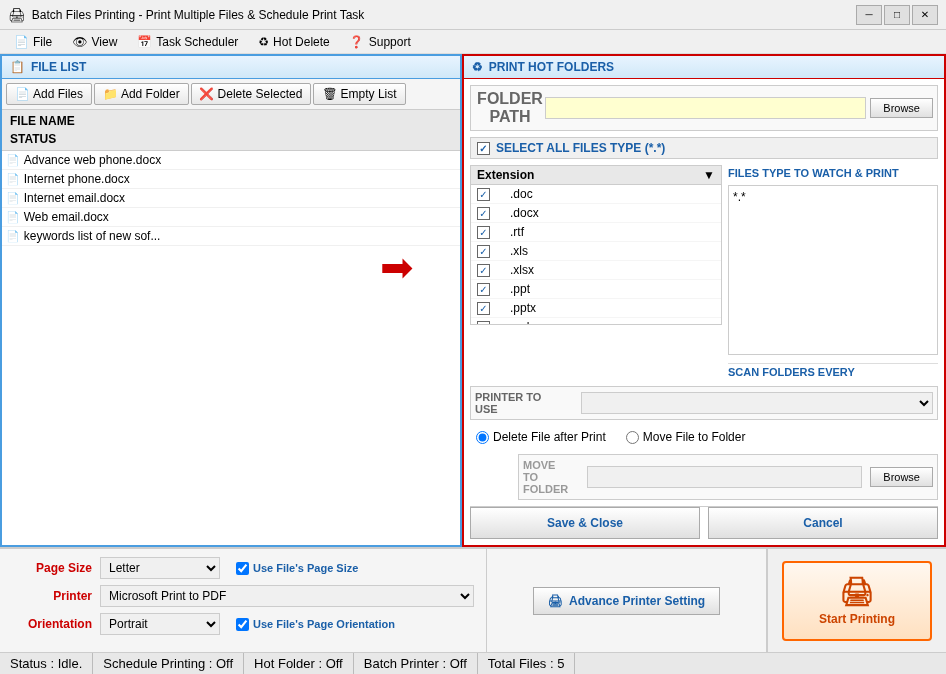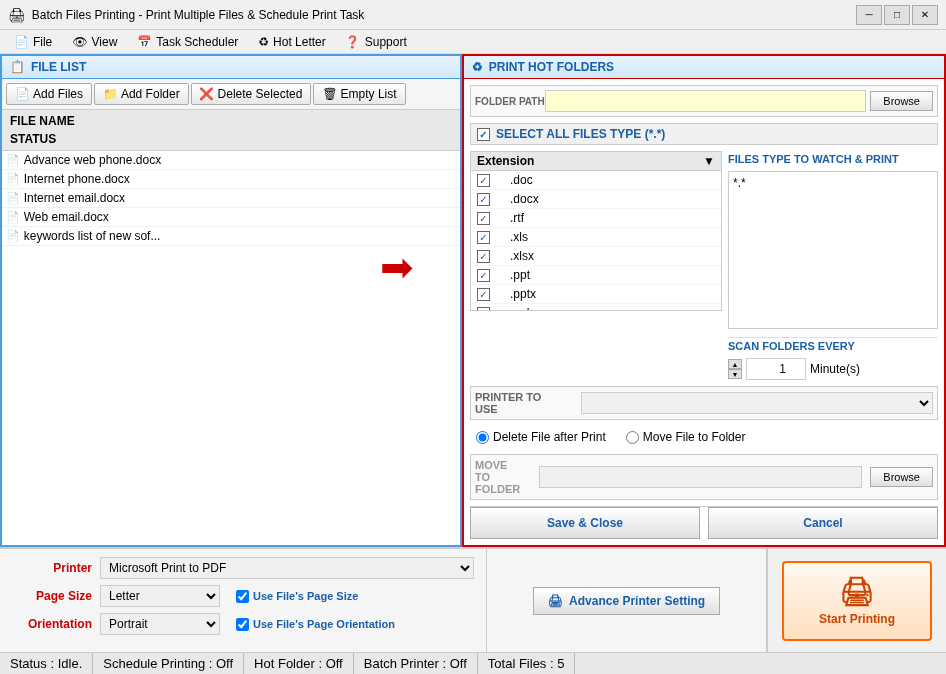--- a/index.html
+++ b/index.html
@@ -129,23 +129,24 @@
     .folder-path-row {
       display: flex;
       align-items: center;
       border: 1px solid #ccc;
       background: #f9f9f9;
       padding: 4px;
     }
     .folder-path-label {
       width: 70px;
       color: #666;
-      font-size: 10px;
+      font-size: 16px;
       font-weight: bold;
       flex-shrink: 0;
+      text-align: center;
     }
     .folder-path-input {
       flex: 1;
       height: 22px;
       background: #ffffd0;
       border: 1px solid #ccc;
       padding: 0 4px;
     }
     .browse-btn {
       margin-left: 4px;
@@ -292,20 +293,21 @@
     }
 
     
     .move-folder-row {
       display: flex;
       align-items: center;
       border: 1px solid #ccc;
       background: #f9f9f9;
       padding: 4px;
       gap: 4px;
+      margin-left: 48px;
     }
     .move-label {
       width: 60px;
       color: #999;
       font-size: 11px;
       font-weight: bold;
       flex-shrink: 0;
     }
     .move-input {
       flex: 1;
@@ -497,21 +499,21 @@
   <div class="menu-item">
     <span>👁</span>
     <span>View</span>
   </div>
   <div class="menu-item">
     <span>📅</span>
     <span>Task Scheduler</span>
   </div>
   <div class="menu-item">
     <span>♻</span>
-    <span>Hot Letter</span>
+    <span>Hot Delete</span>
   </div>
   <div class="menu-item">
     <span>❓</span>
     <span>Support</span>
   </div>
 </div>
 
 <div class="main-area" style="position:relative;">
 
   <div class="arrow-overlay">➡</div>
@@ -627,28 +629,20 @@
           <div class="ext-row">
             <div class="checkbox-styled checked"></div>
             <span>.pub</span>
           </div>
         </div>
 
         <div class="watch-print-panel">
           <span class="watch-label">FILES TYPE TO WATCH &amp; PRINT</span>
           <textarea class="watch-textarea" style="">*.*</textarea>
           <span class="scan-label">SCAN FOLDERS EVERY</span>
-          <div class="scan-row">
-            <div class="spin-control">
-              <button class="spin-btn">▲</button>
-              <button class="spin-btn">▼</button>
-            </div>
-            <input class="spin-input" type="number" value="1" style="">
-            <span>Minute(s)</span>
-          </div>
         </div>
       </div>
 
       <div class="printer-row">
         <span class="printer-label">PRINTER TO USE</span>
         <select class="printer-select">
           <option></option>
         </select>
       </div>
 
@@ -675,34 +669,34 @@
         <button class="dialog-btn">Save &amp; Close</button>
         <button class="dialog-btn">Cancel</button>
       </div>
     </div>
   </div>
 </div>
 
 <div class="bottom-section">
   <div class="bottom-left">
     <div class="bottom-row">
-      <span class="bottom-label">Printer</span>
-      <select class="bottom-select">
-        <option>Microsoft Print to PDF</option>
-      </select>
-    </div>
-    <div class="bottom-row">
       <span class="bottom-label">Page Size</span>
       <select class="bottom-select" style="width:120px; flex:none;">
         <option>Letter</option>
       </select>
       <div class="bottom-checkbox-row" style="margin-left:8px;">
         <input type="checkbox" checked="" style="">
         <span class="bottom-checkbox-label">Use File's Page Size</span>
       </div>
+    </div>
+    <div class="bottom-row">
+      <span class="bottom-label">Printer</span>
+      <select class="bottom-select">
+        <option>Microsoft Print to PDF</option>
+      </select>
     </div>
     <div class="bottom-row">
       <span class="bottom-label">Orientation</span>
       <select class="bottom-select" style="width:120px; flex:none;">
         <option>Portrait</option>
       </select>
       <div class="bottom-checkbox-row" style="margin-left:8px;">
         <input type="checkbox" checked="" style="">
         <span class="bottom-checkbox-label">Use File's Page Orientation</span>
       </div>

